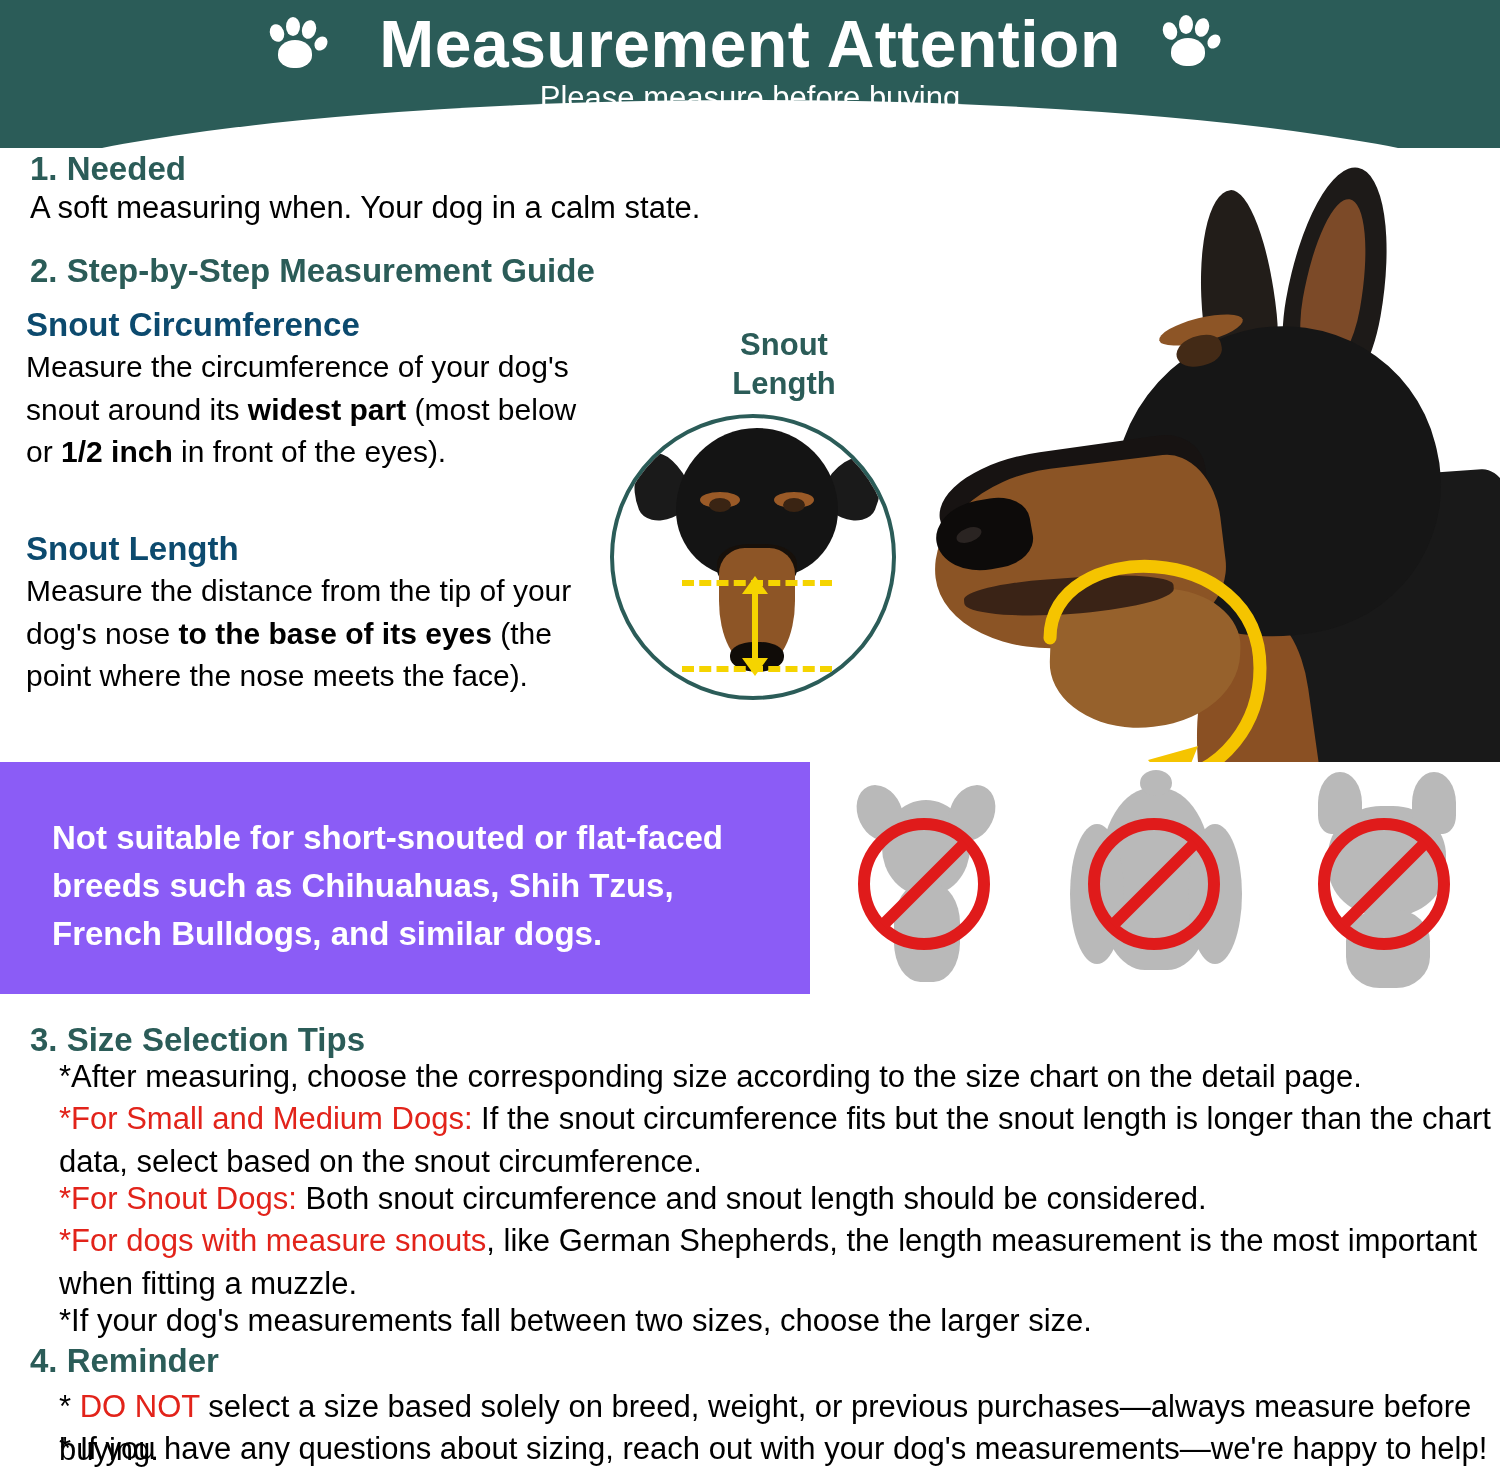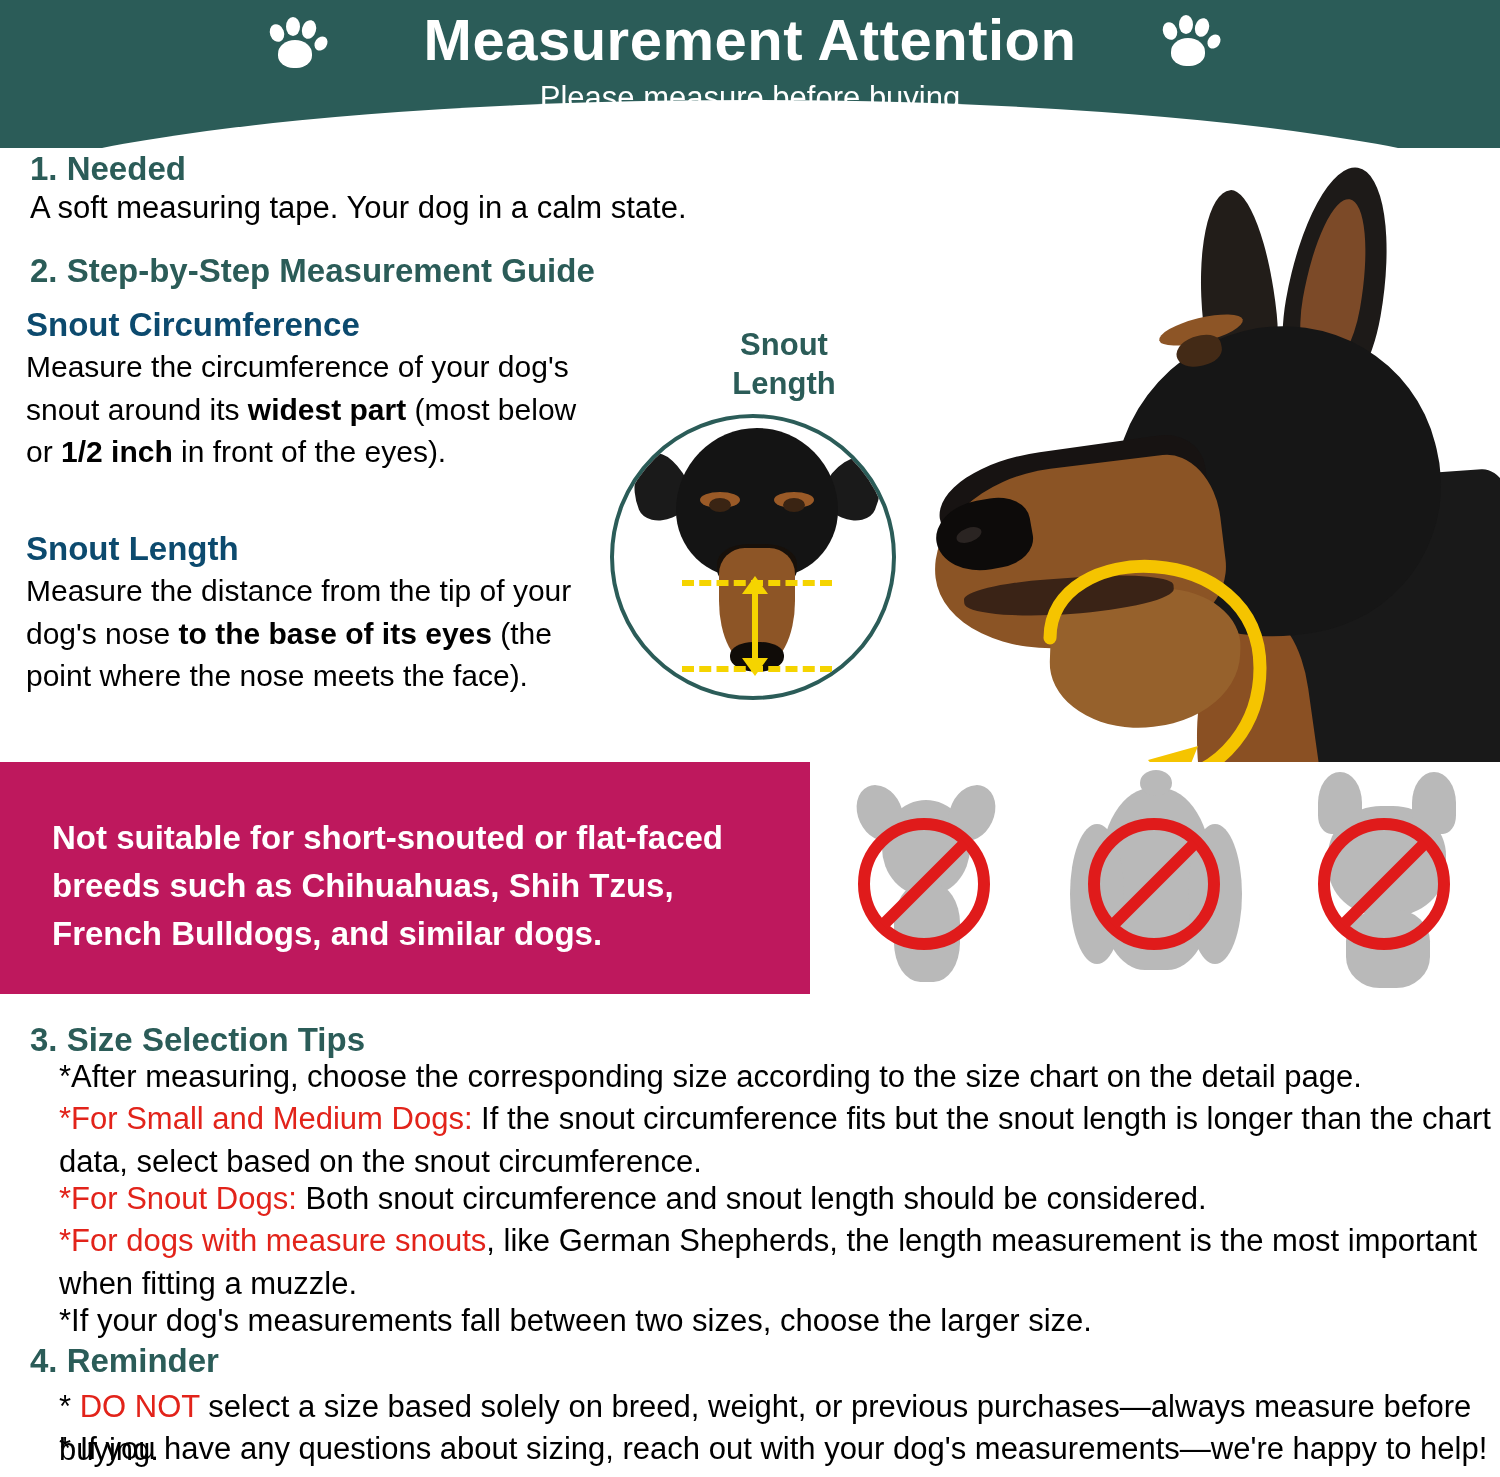--- a/index.html
+++ b/index.html
@@ -30,21 +30,21 @@
     width: 1620px; height: 120px;
     background: #ffffff;
     border-radius: 50% 50% 0 0 / 100% 100% 0 0;
   }
   .header-title {
     position: absolute;
     left: 0; top: 6px;
     width: 1500px;
     text-align: center;
     color: #ffffff;
-    font-size: 58px;
+    font-size: 66px;
     font-weight: bold;
     letter-spacing: 0.5px;
   }
   .header-sub {
     position: absolute;
     left: 0; top: 80px;
     width: 1500px;
     text-align: center;
     color: #ffffff;
     font-size: 31px;
@@ -342,21 +342,21 @@
     font-size: 31px;
     font-weight: bold;
     line-height: 1.25;
   }
 
   
   .warn-band {
     position: absolute;
     left: 0; top: 762px;
     width: 810px; height: 232px;
-    background: #be185d;
+    background: #8b5cf6;
   }
   .warn-text {
     position: absolute;
     left: 52px; top: 52px;
     width: 730px;
     color: #ffffff;
     font-size: 33px;
     font-weight: bold;
     line-height: 1.45;
   }
@@ -444,21 +444,21 @@
         <div class="pad t4"></div>
     </div>
     <div class="header-title">Measurement Attention</div>
     <div class="header-sub">Please measure before buying</div>
     <div class="header-curve"></div>
   </div>
 
   <div class="body-top">
 
     <div class="h-num sec1-title">1. Needed</div>
-    <div class="sec1-text">A soft measuring tape. Your dog in a calm state.</div>
+    <div class="sec1-text">A soft measuring when. Your dog in a calm state.</div>
 
     <div class="h-num sec2-title">2. Step-by-Step Measurement Guide</div>
 
     <div class="block-title" id="snout-cir-title">Snout Circumference</div>
     <div class="block-body" id="snout-cir-body"><span>Measure the circumference of your dog's snout around its </span><span class="b">widest part</span><span> (most below or </span><span class="b">1/2 inch</span><span> in front of the eyes).</span></div>
 
     <div class="block-title" id="snout-len-title">Snout Length</div>
     <div class="block-body" id="snout-len-body"><span>Measure the distance from the tip of your dog's nose </span><span class="b">to the base of its eyes</span><span> (the point where the nose meets the face).</span></div>
 
     <div class="circle-label">Snout<br>Length</div>

